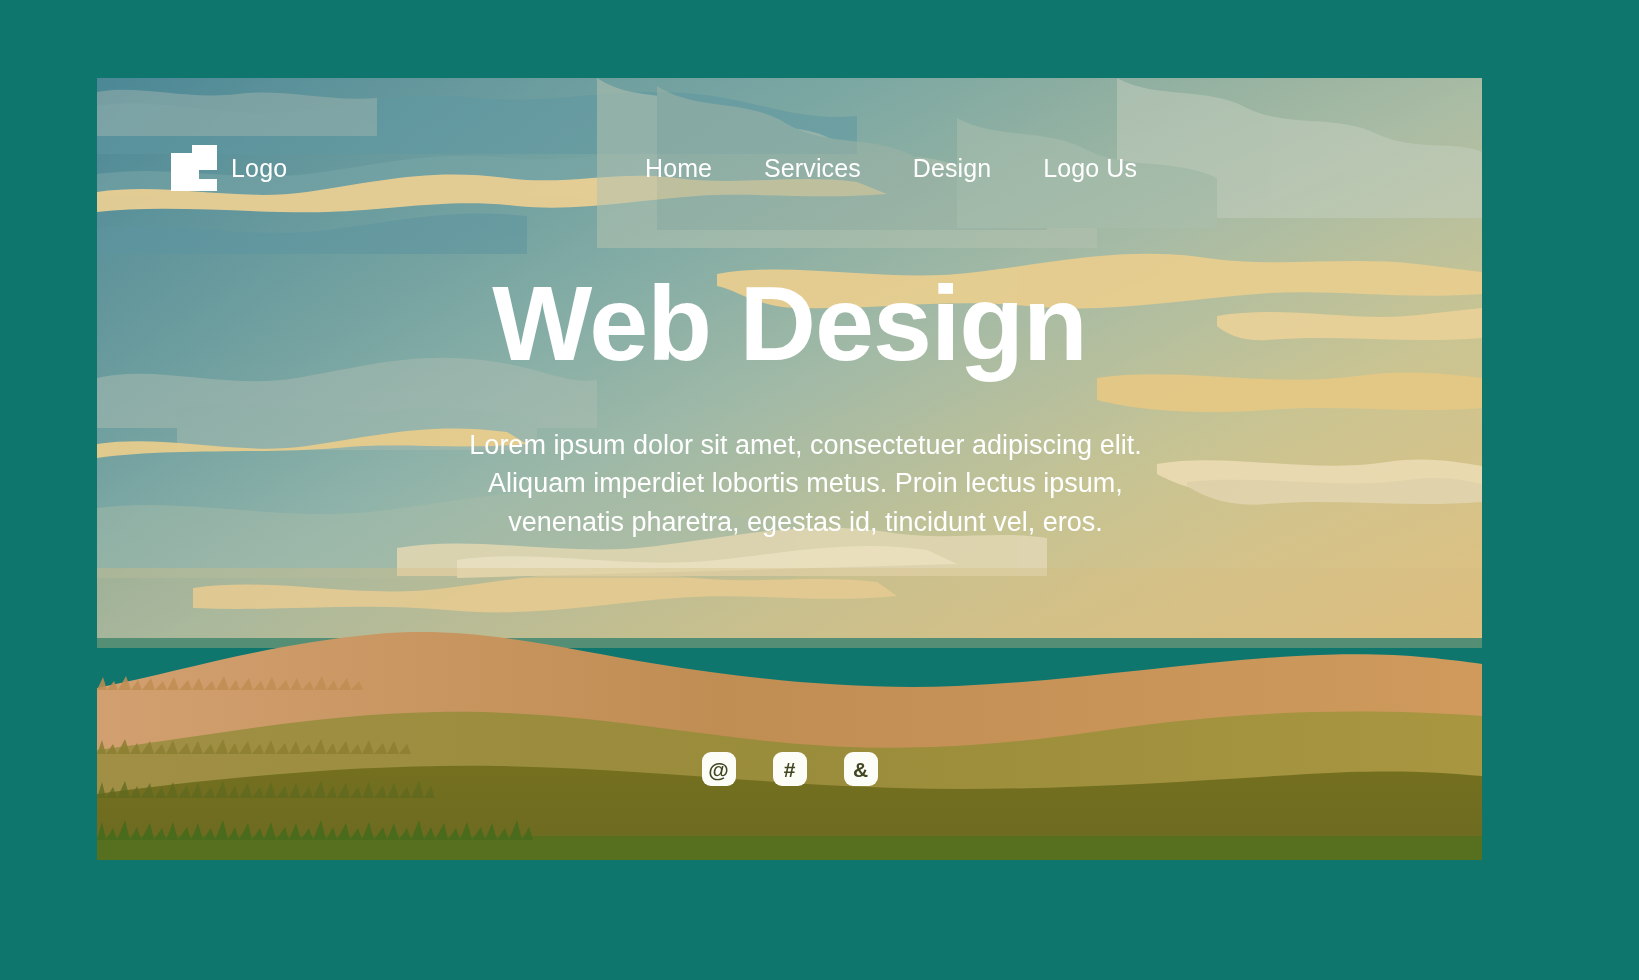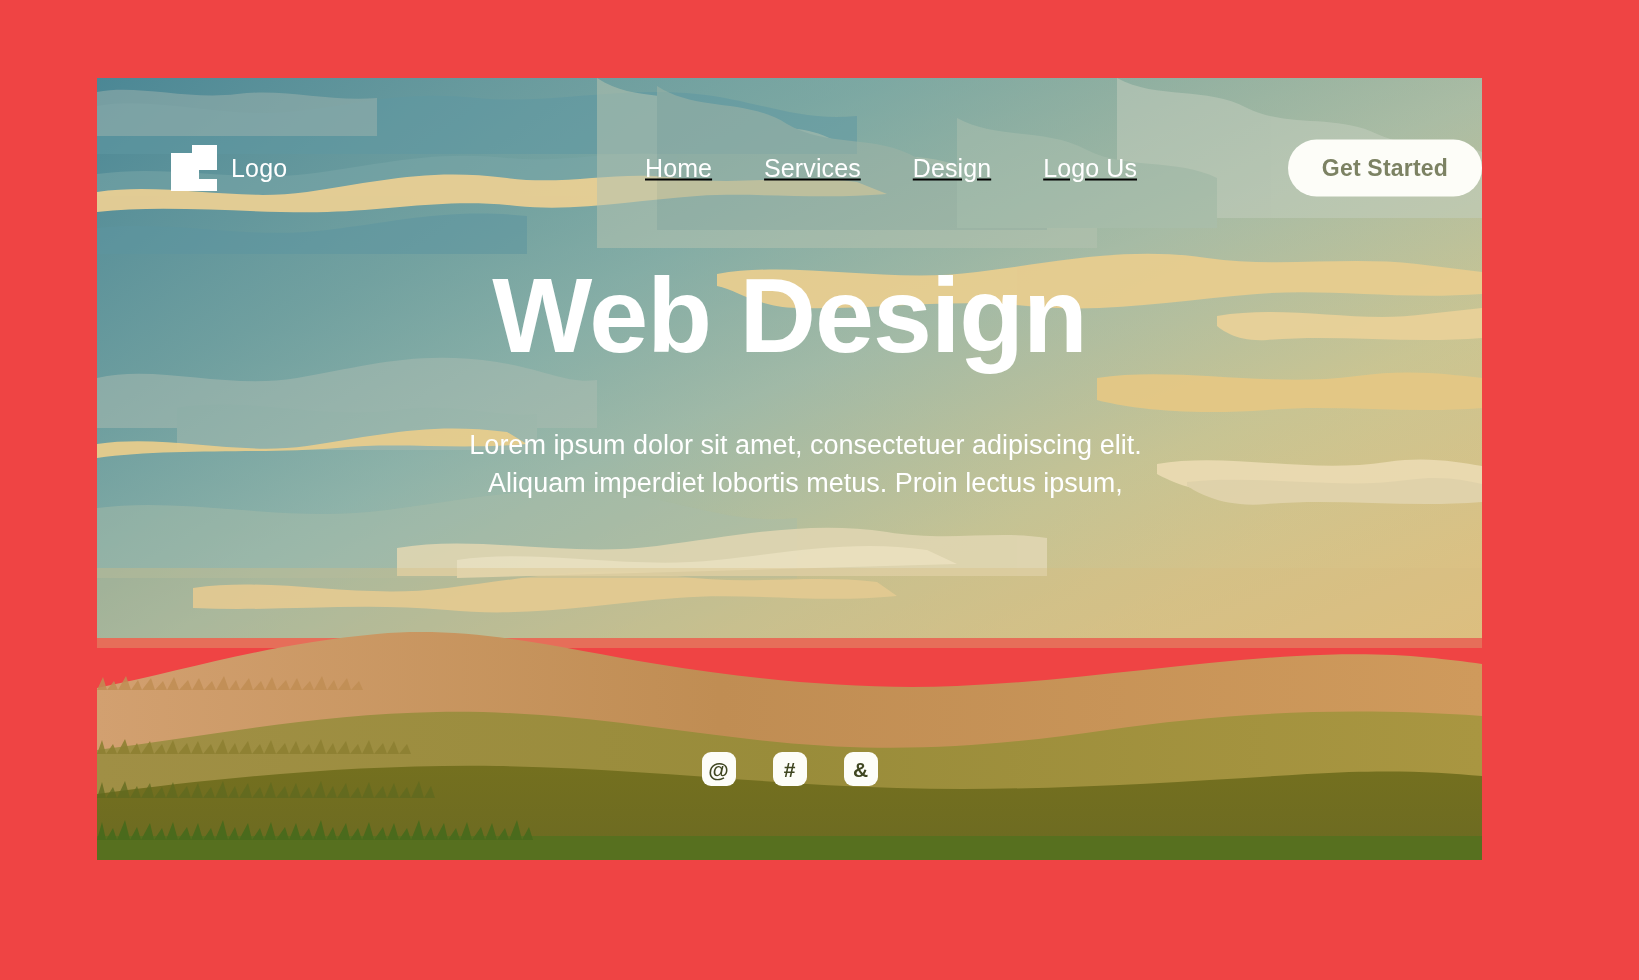--- a/index.html
+++ b/index.html
@@ -7,21 +7,21 @@
     width:1639px;height:980px;
     background:#ffffff;
     font-family:"Liberation Sans", sans-serif;
     overflow:hidden;
   }
 
   
   #page{
     position:relative;
     width:1639px;height:980px;
-    background:#ef4444;
+    background:#0f766e;
   }
 
   
   #hero{
     position:absolute;
     left:97px; top:78px;
     width:1385px; height:782px;
     overflow:hidden;
   }
   #hero-svg{position:absolute;left:0;top:0;width:1385px;height:782px;display:block;}
@@ -66,21 +66,21 @@
     color:#ffffff;
     font-size:25px;
     font-weight:400;
     letter-spacing:.2px;
     white-space:nowrap;
   }
 
   #nav-links{
     position:absolute; left:548px; top:50%;
     transform:translateY(-50%);
-    display:flex; align-items:center; gap:52px;text-decoration:underline;
+    display:flex; align-items:center; gap:52px;
   }
   .nav-link{
     color:#ffffff;
     font-size:25px;
     font-weight:400;
     white-space:nowrap;
     cursor:pointer;
     letter-spacing:.1px;
   }
 
@@ -103,21 +103,21 @@
   
   #hero-title{
     position:absolute;
     left:0; right:0; top:182px;
     text-align:center;
     color:#ffffff;
     font-size:106px;
     font-weight:700;
     letter-spacing:-1px;
     line-height:1.05;
-    margin:0;
+    margin:8px;
   }
   #hero-sub{
     position:absolute;
     left:50%; transform:translateX(-50%);
     top:332px;
     width:800px;
     text-align:center;
     color:#ffffff;
     font-size:27px;
     line-height:1.42;
@@ -267,28 +267,28 @@
           <span id="logo-text">Logo</span>
         </div>
 
         <div id="nav-links">
           <a class="nav-link">Home</a>
           <a class="nav-link">Services</a>
           <a class="nav-link">Design</a>
           <a class="nav-link">Logo Us</a>
         </div>
 
-        <button id="get-started">Get Started</button>
       </nav>
 
       <h1 id="hero-title">Web Design</h1>
 
       <p id="hero-sub">
         <span>Lorem ipsum dolor sit amet, consectetuer adipiscing elit.</span><br>
         <span>Aliquam imperdiet lobortis metus. Proin lectus ipsum,</span><br>
+        <span>venenatis pharetra, egestas id, tincidunt vel, eros.</span>
       </p>
 
       <div id="socials">
         <button class="social-btn">@</button>
         <button class="social-btn">#</button>
         <button class="social-btn">&amp;</button>
       </div>
 
     </div>
   </div>

